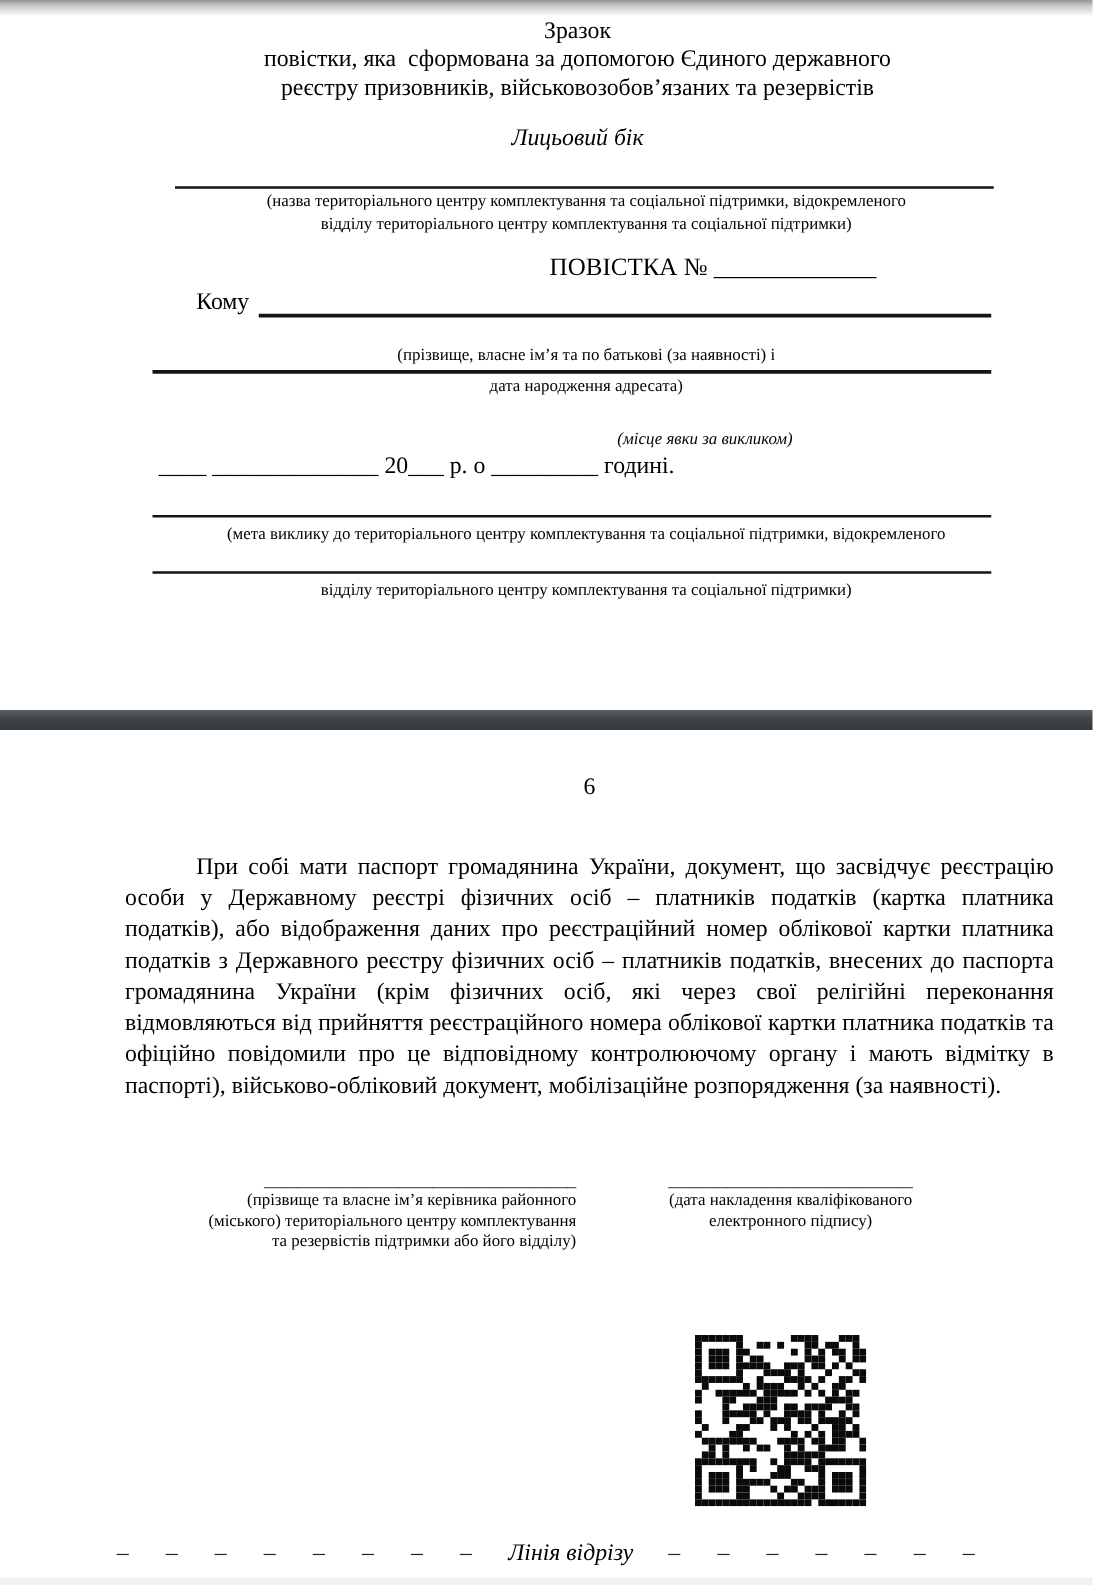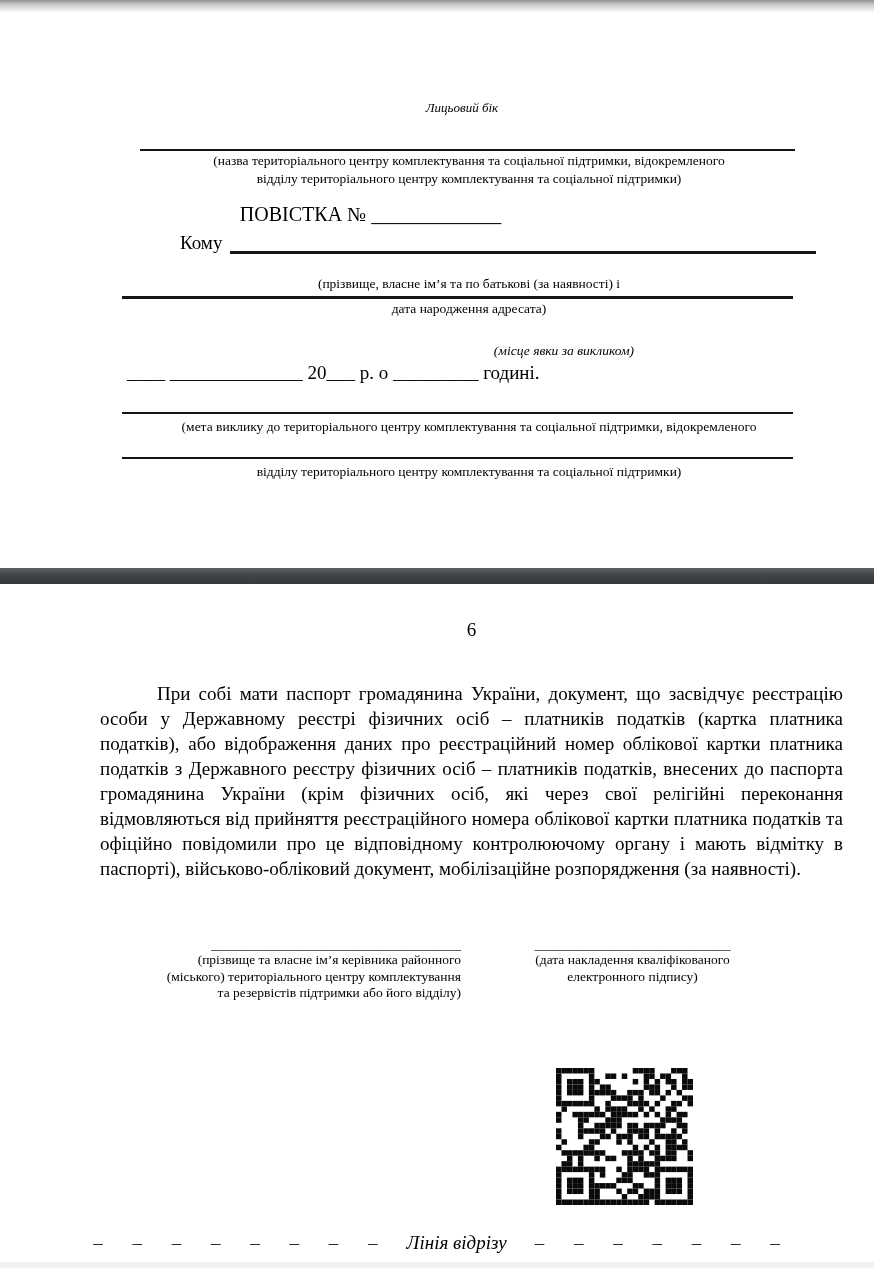--- a/index.html
+++ b/index.html
@@ -16,32 +16,32 @@
   .pre{white-space:pre;}
   .top-shadow{left:0;top:0;width:874px;height:13px;
     background:linear-gradient(180deg,#929292 0%,#c9c9c9 35%,#ffffff 100%);}
   .bottom-strip{left:0;top:1262px;width:874px;height:6px;background:#f1f1f4;}
   .page-sep{left:0;top:568px;width:874px;height:16px;
     background:linear-gradient(180deg,#5d6064 0%,#404347 45%,#36393c 100%);}
 
   .hdr{left:0;top:13px;width:874px;padding-left:50px;box-sizing:border-box;
     font-size:19px;line-height:23px;text-align:center;}
   .side-label{left:0;top:100px;width:874px;padding-left:50px;box-sizing:border-box;
-    font-style:italic;font-size:13px;text-align:center;}
+    font-style:italic;font-size:19px;text-align:center;}
 
   .fill-line{border-bottom:2px solid #151515;}
   .fill-line.thick{border-bottom-width:3px;}
 
   .cap{font-size:13.5px;line-height:16px;text-align:center;}
   .capw{left:0;width:874px;padding-left:64px;box-sizing:border-box;}
 
   .povistka{left:0;top:203px;width:701px;padding-left:40px;box-sizing:border-box;
-    font-size:20px;text-align:center;white-space:pre;}
-
-  .inline-row{display:flex;align-items:center;font-size:19px;margin-left:23px;}
+    font-size:20px;text-align:right;white-space:pre;}
+
+  .inline-row{display:flex;align-items:flex-start;font-size:19px;}
   .inline-row .lbl{white-space:pre;padding-right:8px;line-height:22px;}
   .inline-row .uline{flex:1;height:20px;border-bottom:3px solid #151515;}
   .inline-row .uline.thin{border-bottom-width:2px;}
 
   .date-row{left:127px;top:362px;font-size:19px;white-space:pre;}
 
   .sig-block{top:938px;font-size:13.5px;text-align:center;}
   .sig-underline{font-size:13.5px;line-height:14px;white-space:pre;letter-spacing:0;}
   .sig-cap{line-height:16.5px;}
 
@@ -58,20 +58,25 @@
     text-align:justify;text-indent:57px;}
   .pagenum{left:100px;top:619px;width:743px;text-align:center;font-size:19px;}
 </style>
 </head>
 <body>
 
 <div class="screen">
 
   <div class="abs top-shadow"></div>
 
+  <div class="abs hdr">
+    <div class="pre">Зразок</div>
+    <div class="pre">повістки, яка  сформована за допомогою Єдиного державного</div>
+    <div class="pre">реєстру призовників, військовозобов’язаних та резервістів</div>
+  </div>
 
   <div class="abs side-label">Лицьовий бік</div>
 
   <div class="abs fill-line" style="left:140px;top:134px;width:655px;height:15px;"></div>
   <div class="abs cap capw" style="top:153px;">(назва територіального центру комплектування та соціальної підтримки, відокремленого</div>
   <div class="abs cap capw" style="top:171px;">відділу територіального центру комплектування та соціальної підтримки)</div>
 
   <div class="abs povistka">ПОВІСТКА № _____________</div>
 
   <div class="abs inline-row" style="left:157px;top:231px;width:636px;">

